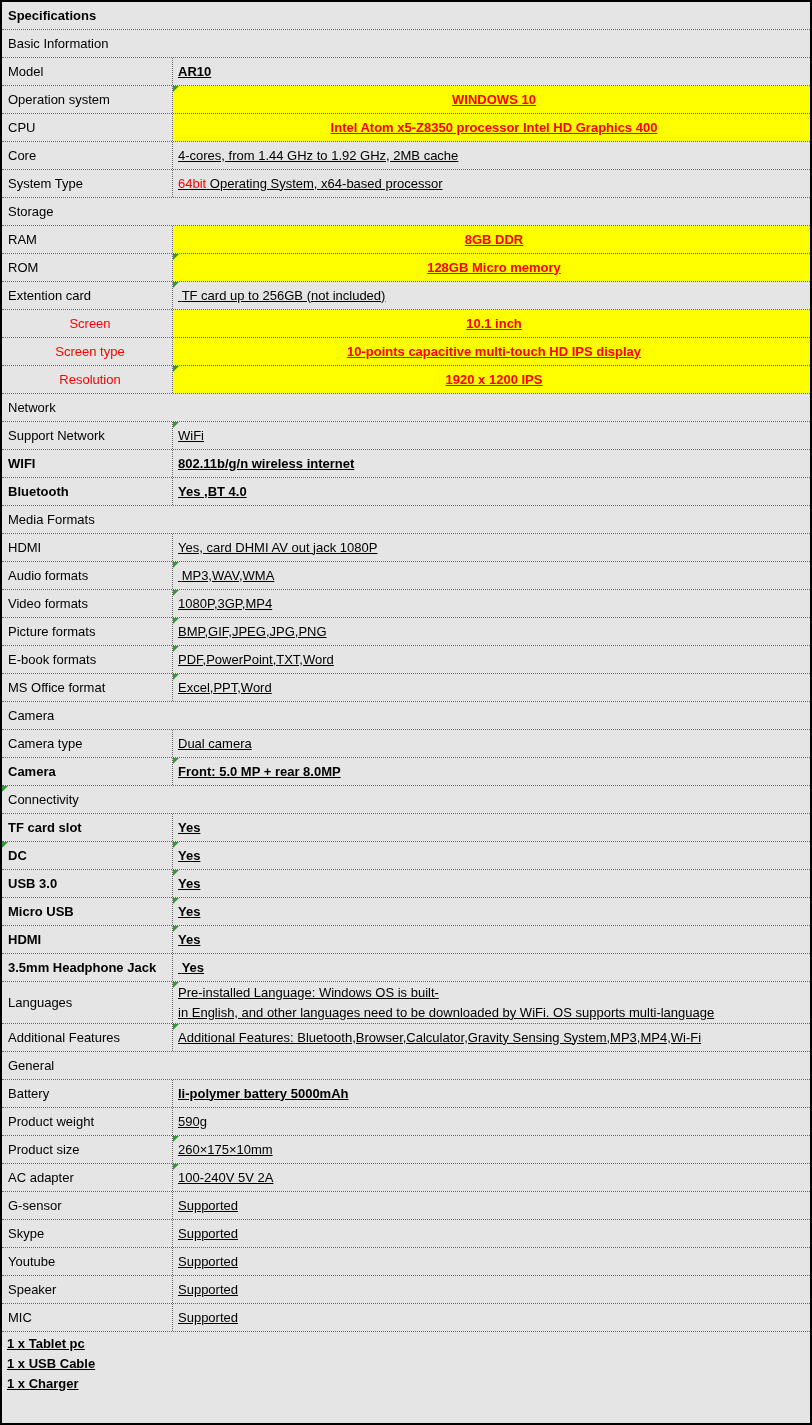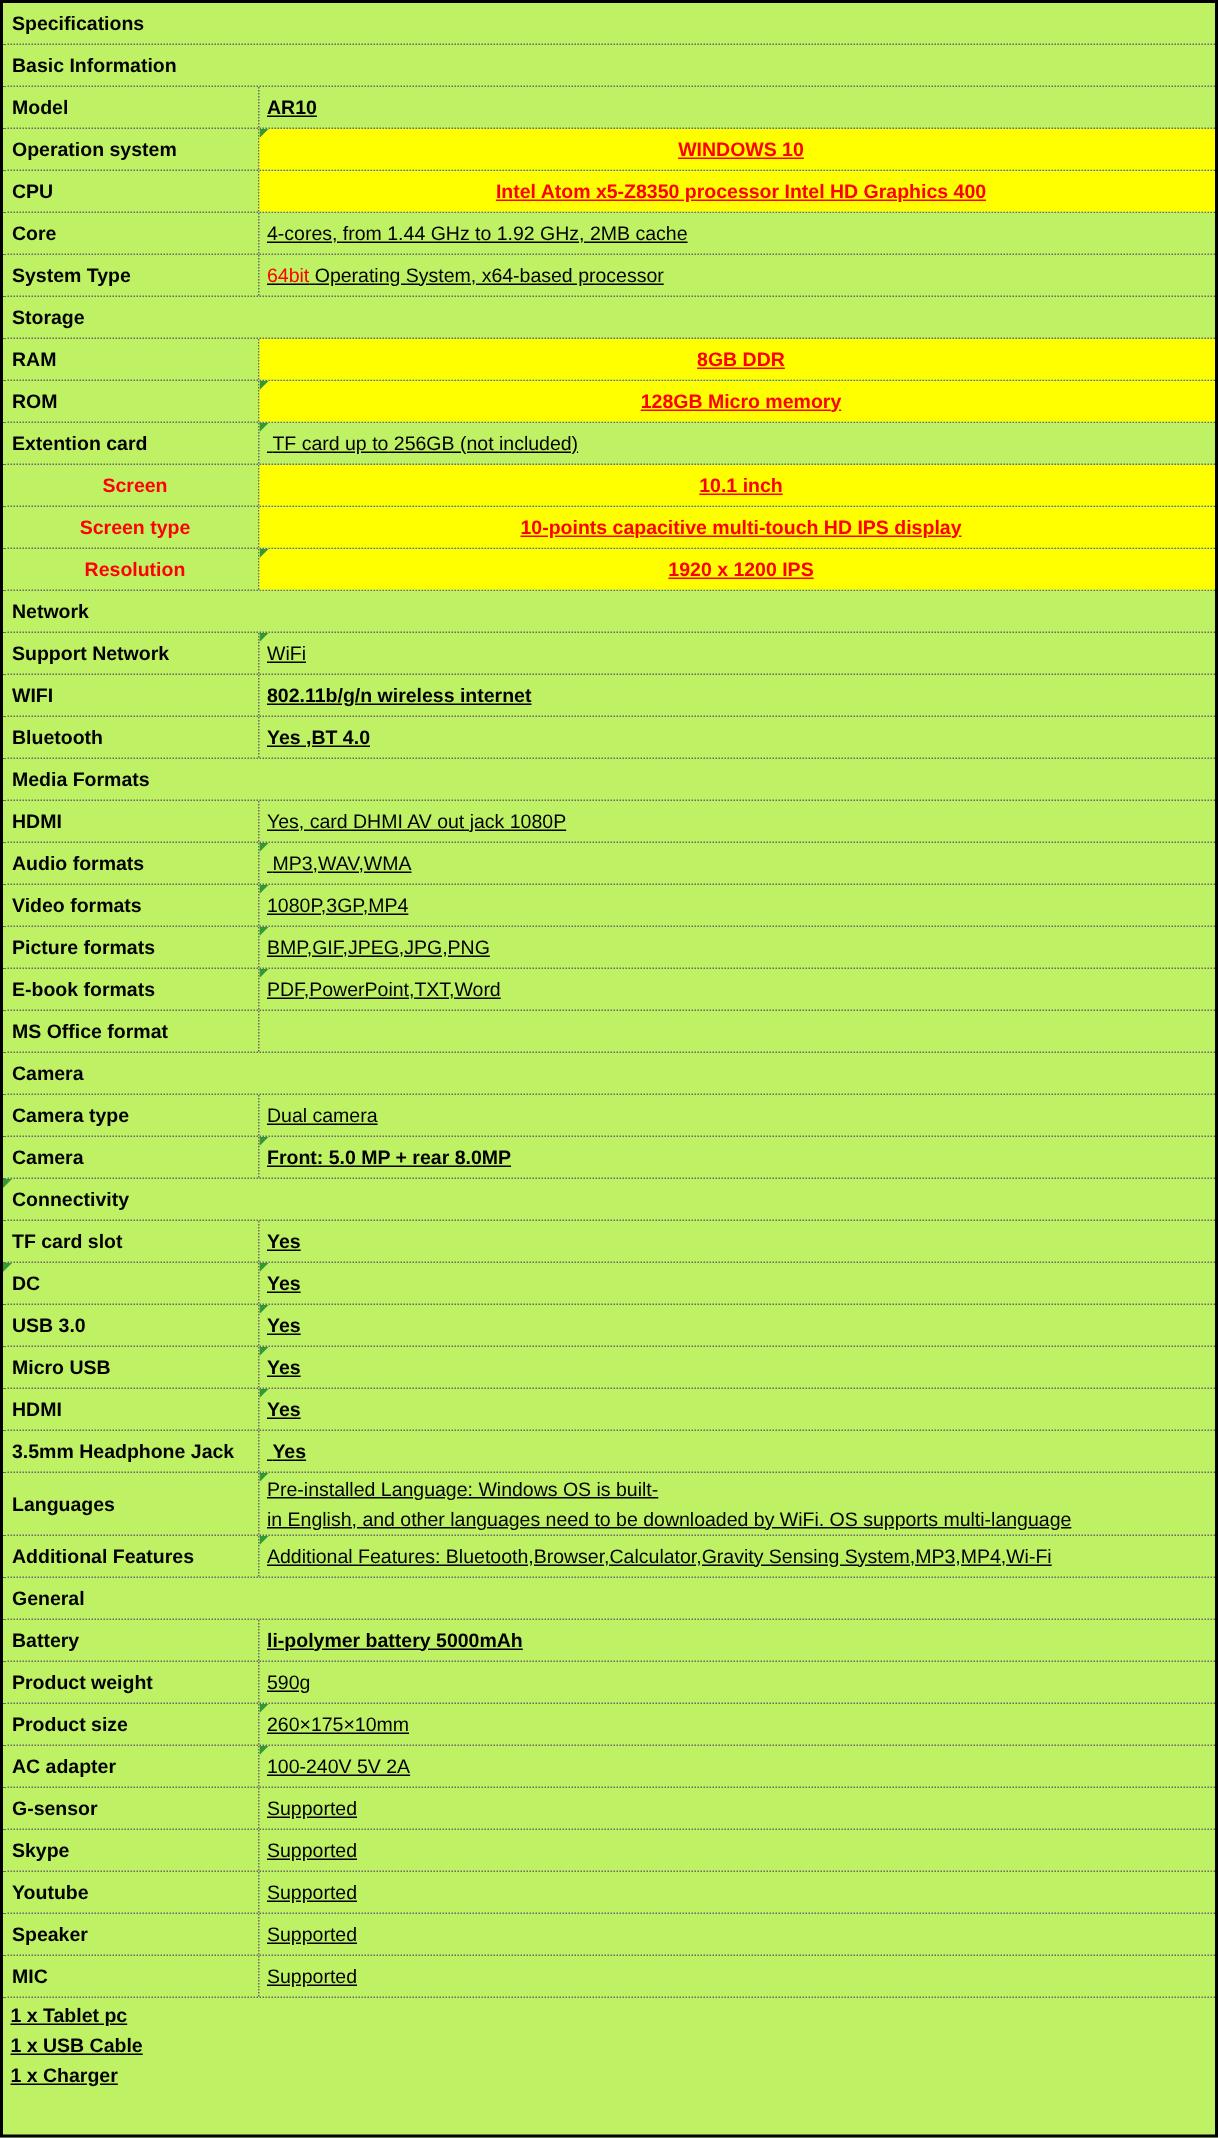--- a/index.html
+++ b/index.html
@@ -9,21 +9,21 @@
     --border-dot:#696969;
     --border-solid:#000000;
   }
   html,body{margin:0;padding:0;background:#ffffff;}
   body{font-family:"Liberation Sans","DejaVu Sans",sans-serif;font-size:13px;color:#000;}
   .spec-table{
     position:absolute;left:0;top:0;
     width:812px;height:1425px;
     box-sizing:border-box;
     border:2px solid var(--border-solid);
-    background:#bef264;
+    background:#e5e5e5;
     overflow:hidden;
   }
   .row{
     display:flex;
     box-sizing:border-box;
     border-bottom:1px dotted var(--border-dot);
     height:28px;
   }
   .row:last-child{border-bottom:none;}
   .cell{
@@ -31,21 +31,20 @@
     display:flex;
     align-items:center;
     box-sizing:border-box;
     overflow:hidden;
   }
   .label-cell{
     flex:0 0 171px;
     width:171px;
     border-right:1px dotted var(--border-dot);
     padding-left:6px;
-    font-weight:bold;
   }
   .section-row .label-cell{
     flex:1 1 auto;
     width:auto;
     border-right:none;
   }
   .value-cell{
     flex:1 1 auto;
     padding-left:5px;
     text-decoration:underline;
@@ -254,20 +253,24 @@
       </div>
       <div class="cell value-cell">
         <span class="flag"></span>
         <span class="txt">PDF,PowerPoint,TXT,Word</span>
       </div>
     </div>
     <div class="row">
       <div class="cell label-cell">
         <span class="txt">MS Office format</span>
       </div>
+      <div class="cell value-cell">
+        <span class="flag"></span>
+        <span class="txt">Excel,PPT,Word</span>
+      </div>
     </div>
     <div class="row section-row">
       <div class="cell label-cell">
         <span class="txt">Camera</span>
       </div>
     </div>
     <div class="row">
       <div class="cell label-cell">
         <span class="txt">Camera type</span>
       </div>

